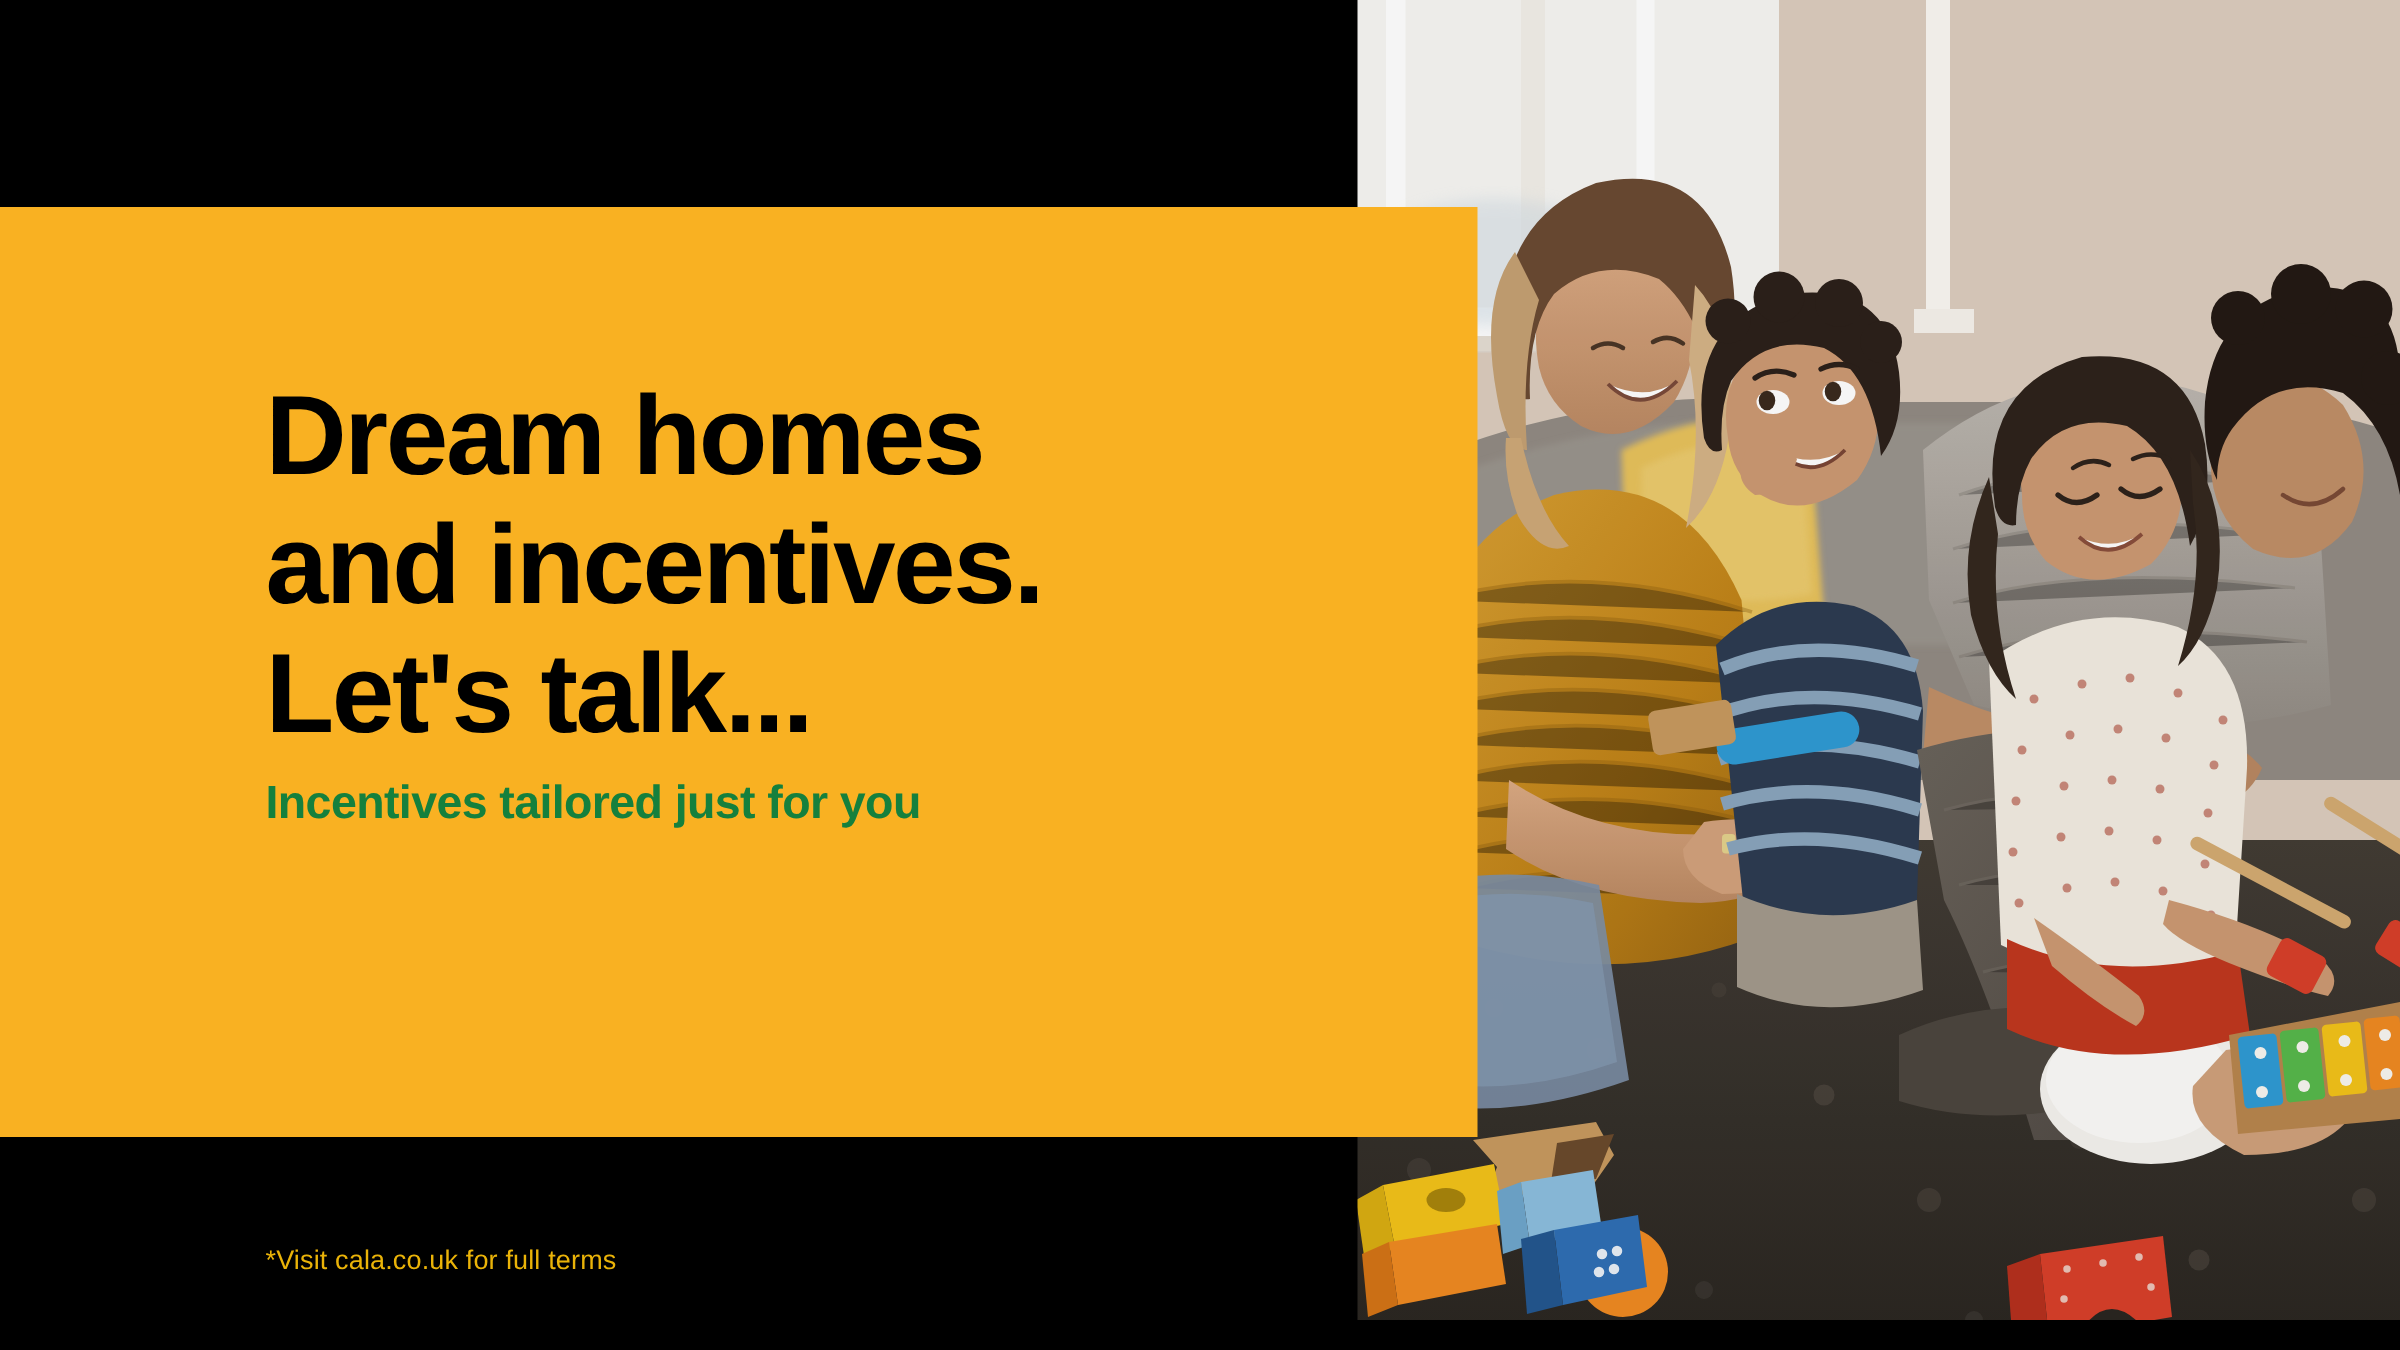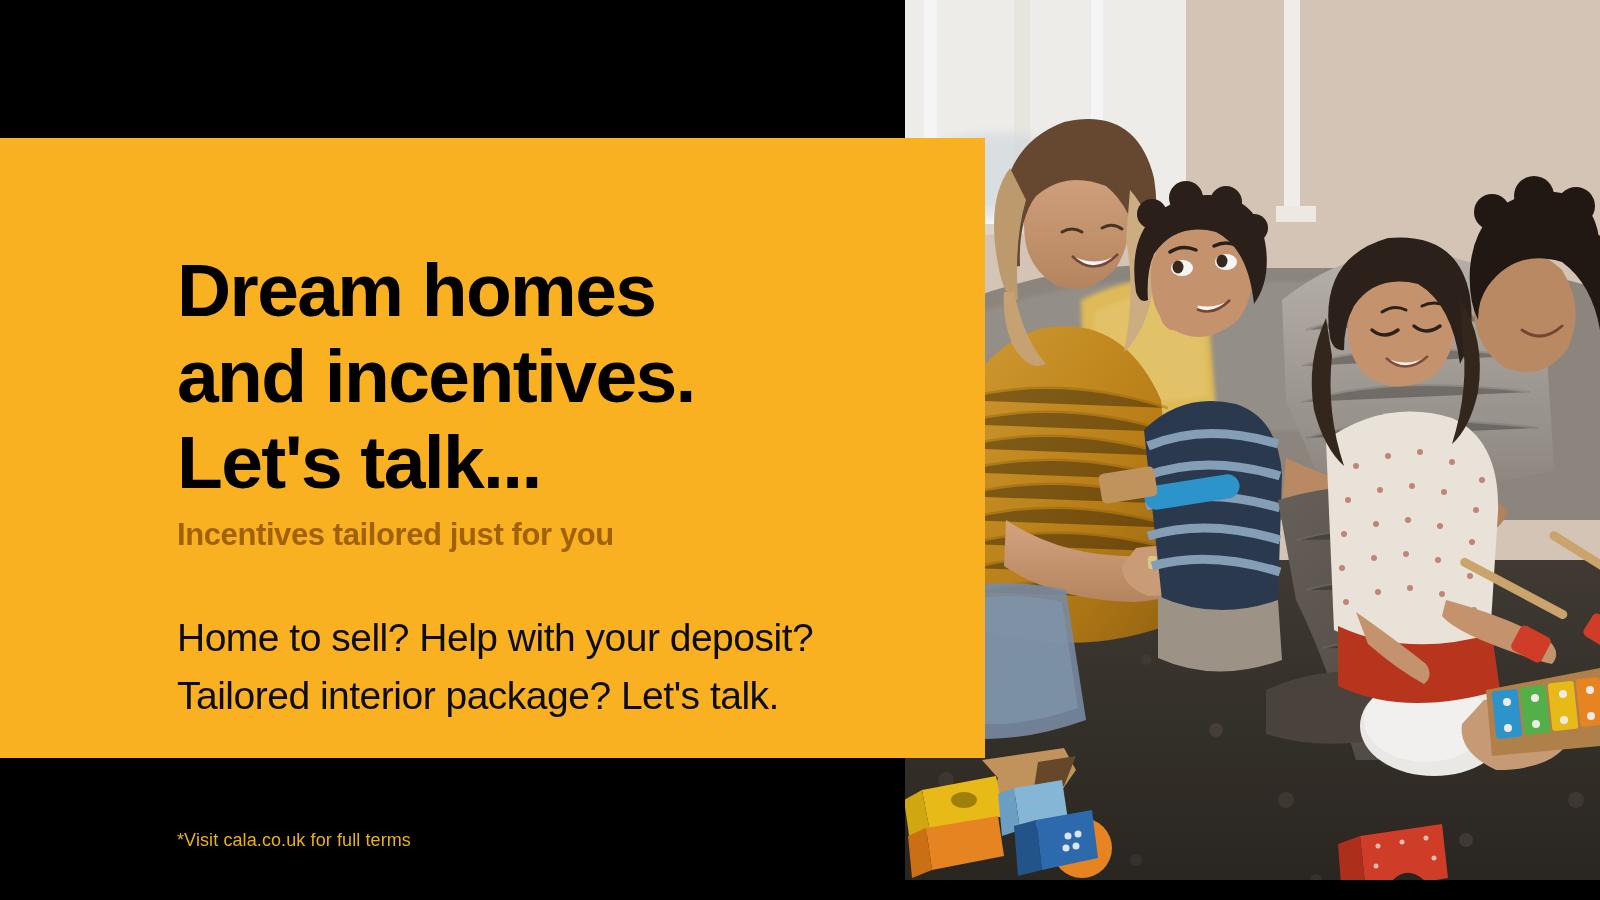--- a/index.html
+++ b/index.html
@@ -66,21 +66,21 @@
 
   .subheading {
     position: absolute;
     left: 177px;
     top: 489px;
     width: 760px;
     font-size: 31px;
     font-weight: bold;
     line-height: 40px;
     letter-spacing: -0.4px;
-    color: #a16207;
+    color: #15803d;
   }
 
   .bodytext {
     position: absolute;
     left: 177px;
     top: 570px;
     width: 790px;
     font-size: 39px;
     font-weight: 400;
     line-height: 58px;
@@ -401,18 +401,16 @@
   <div class="black-band"></div>
 
   <div class="yellow-panel"></div>
 
   <h1 class="headline">Dream homes
 and incentives.
 Let's talk...</h1>
 
   <h2 class="subheading">Incentives tailored just for you</h2>
 
-  <p class="bodytext">Home to sell? Help with your deposit?
-Tailored interior package? Let's talk.</p>
 
   <p class="terms">*Visit cala.co.uk for full terms</p>
 
 </div>
 
 </body></html>

